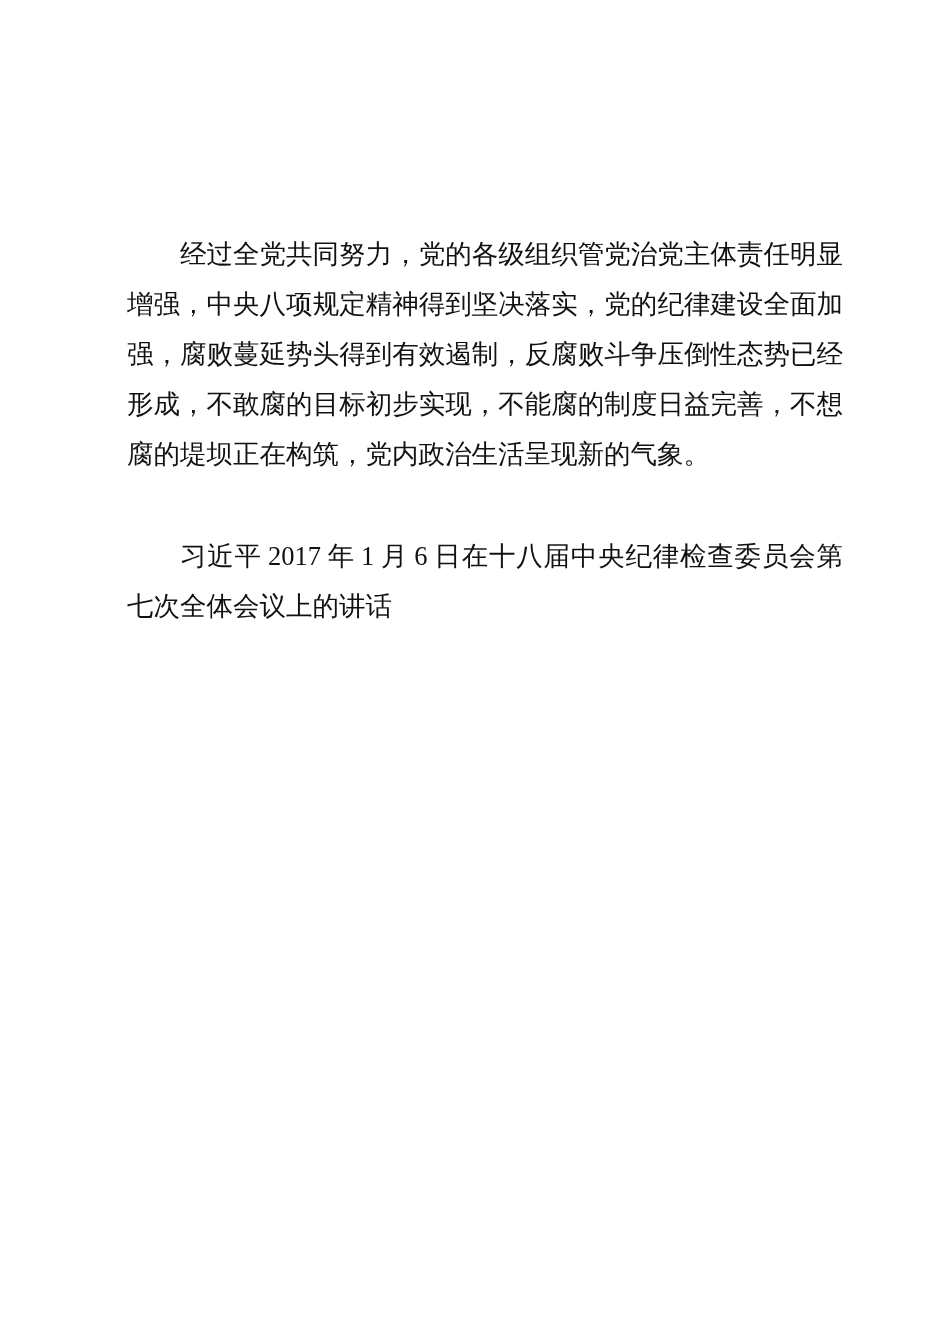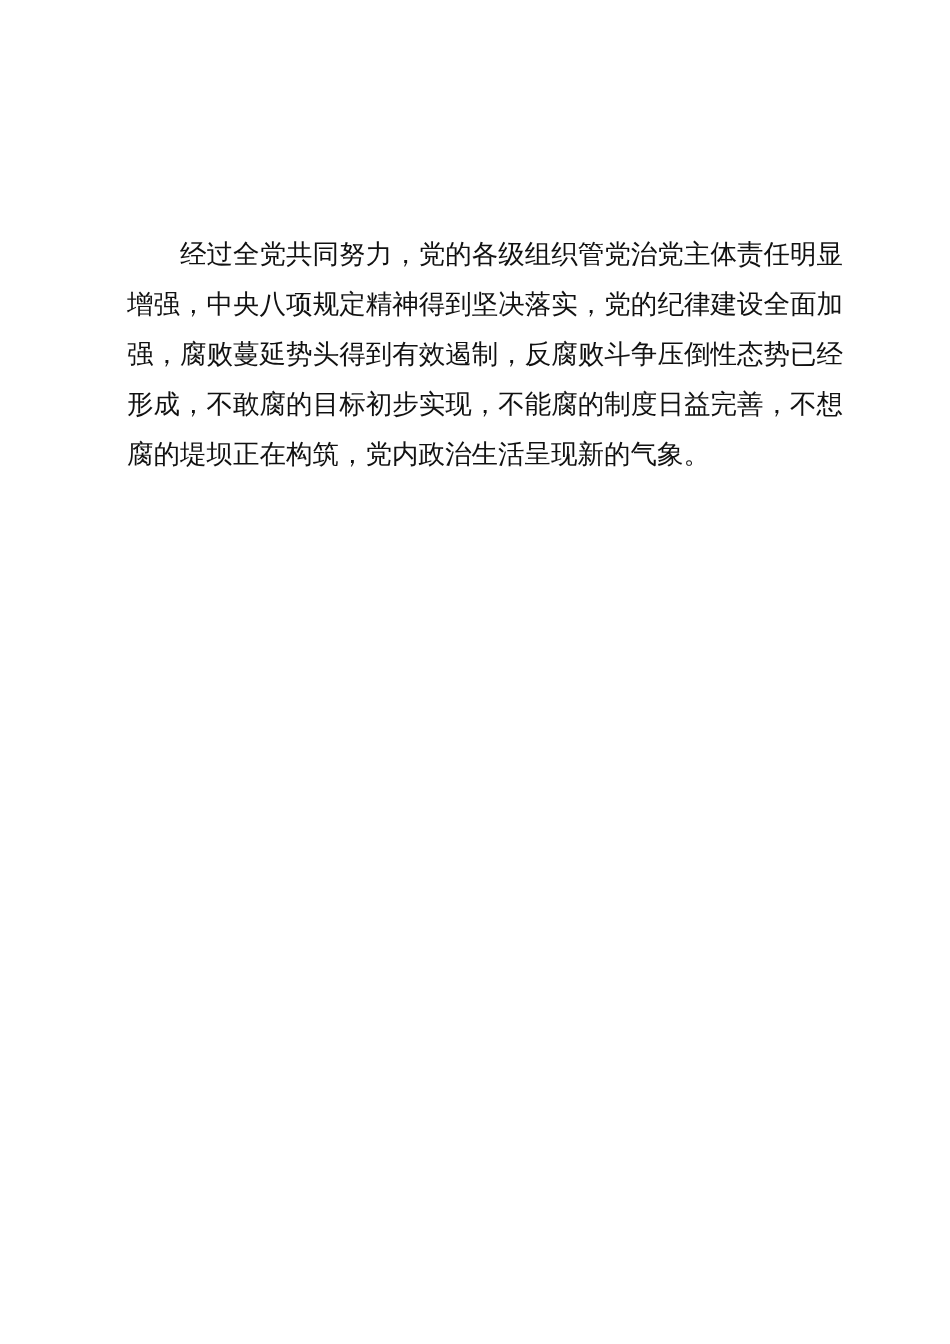--- a/index.html
+++ b/index.html
@@ -48,14 +48,15 @@
     font-family: "Liberation Serif", serif;
     padding: 0 6px;
   }
 </style>
 </head>
 <body>
 
 <div class="page">
   <p class="doc-text para-lead">经过全党共同努力，党的各级组织管党治党主体责任明显增强，中央八项规定精神得到坚决落实，党的纪律建设全面加强，腐败蔓延势头得到有效遏制，反腐败斗争压倒性态势已经形成，不敢腐的目标初步实现，不能腐的制度日益完善，不想腐的堤坝正在构筑，党内政治生活呈现新的气象。</p>
 
+  <p class="doc-text para-attribution">习近平<span class="latin-num">2017</span>年<span class="latin-num">1</span>月<span class="latin-num">6</span>日在十八届中央纪律检查委员会第七次全体会议上的讲话</p>
 
 </div>
 
 </body></html>

